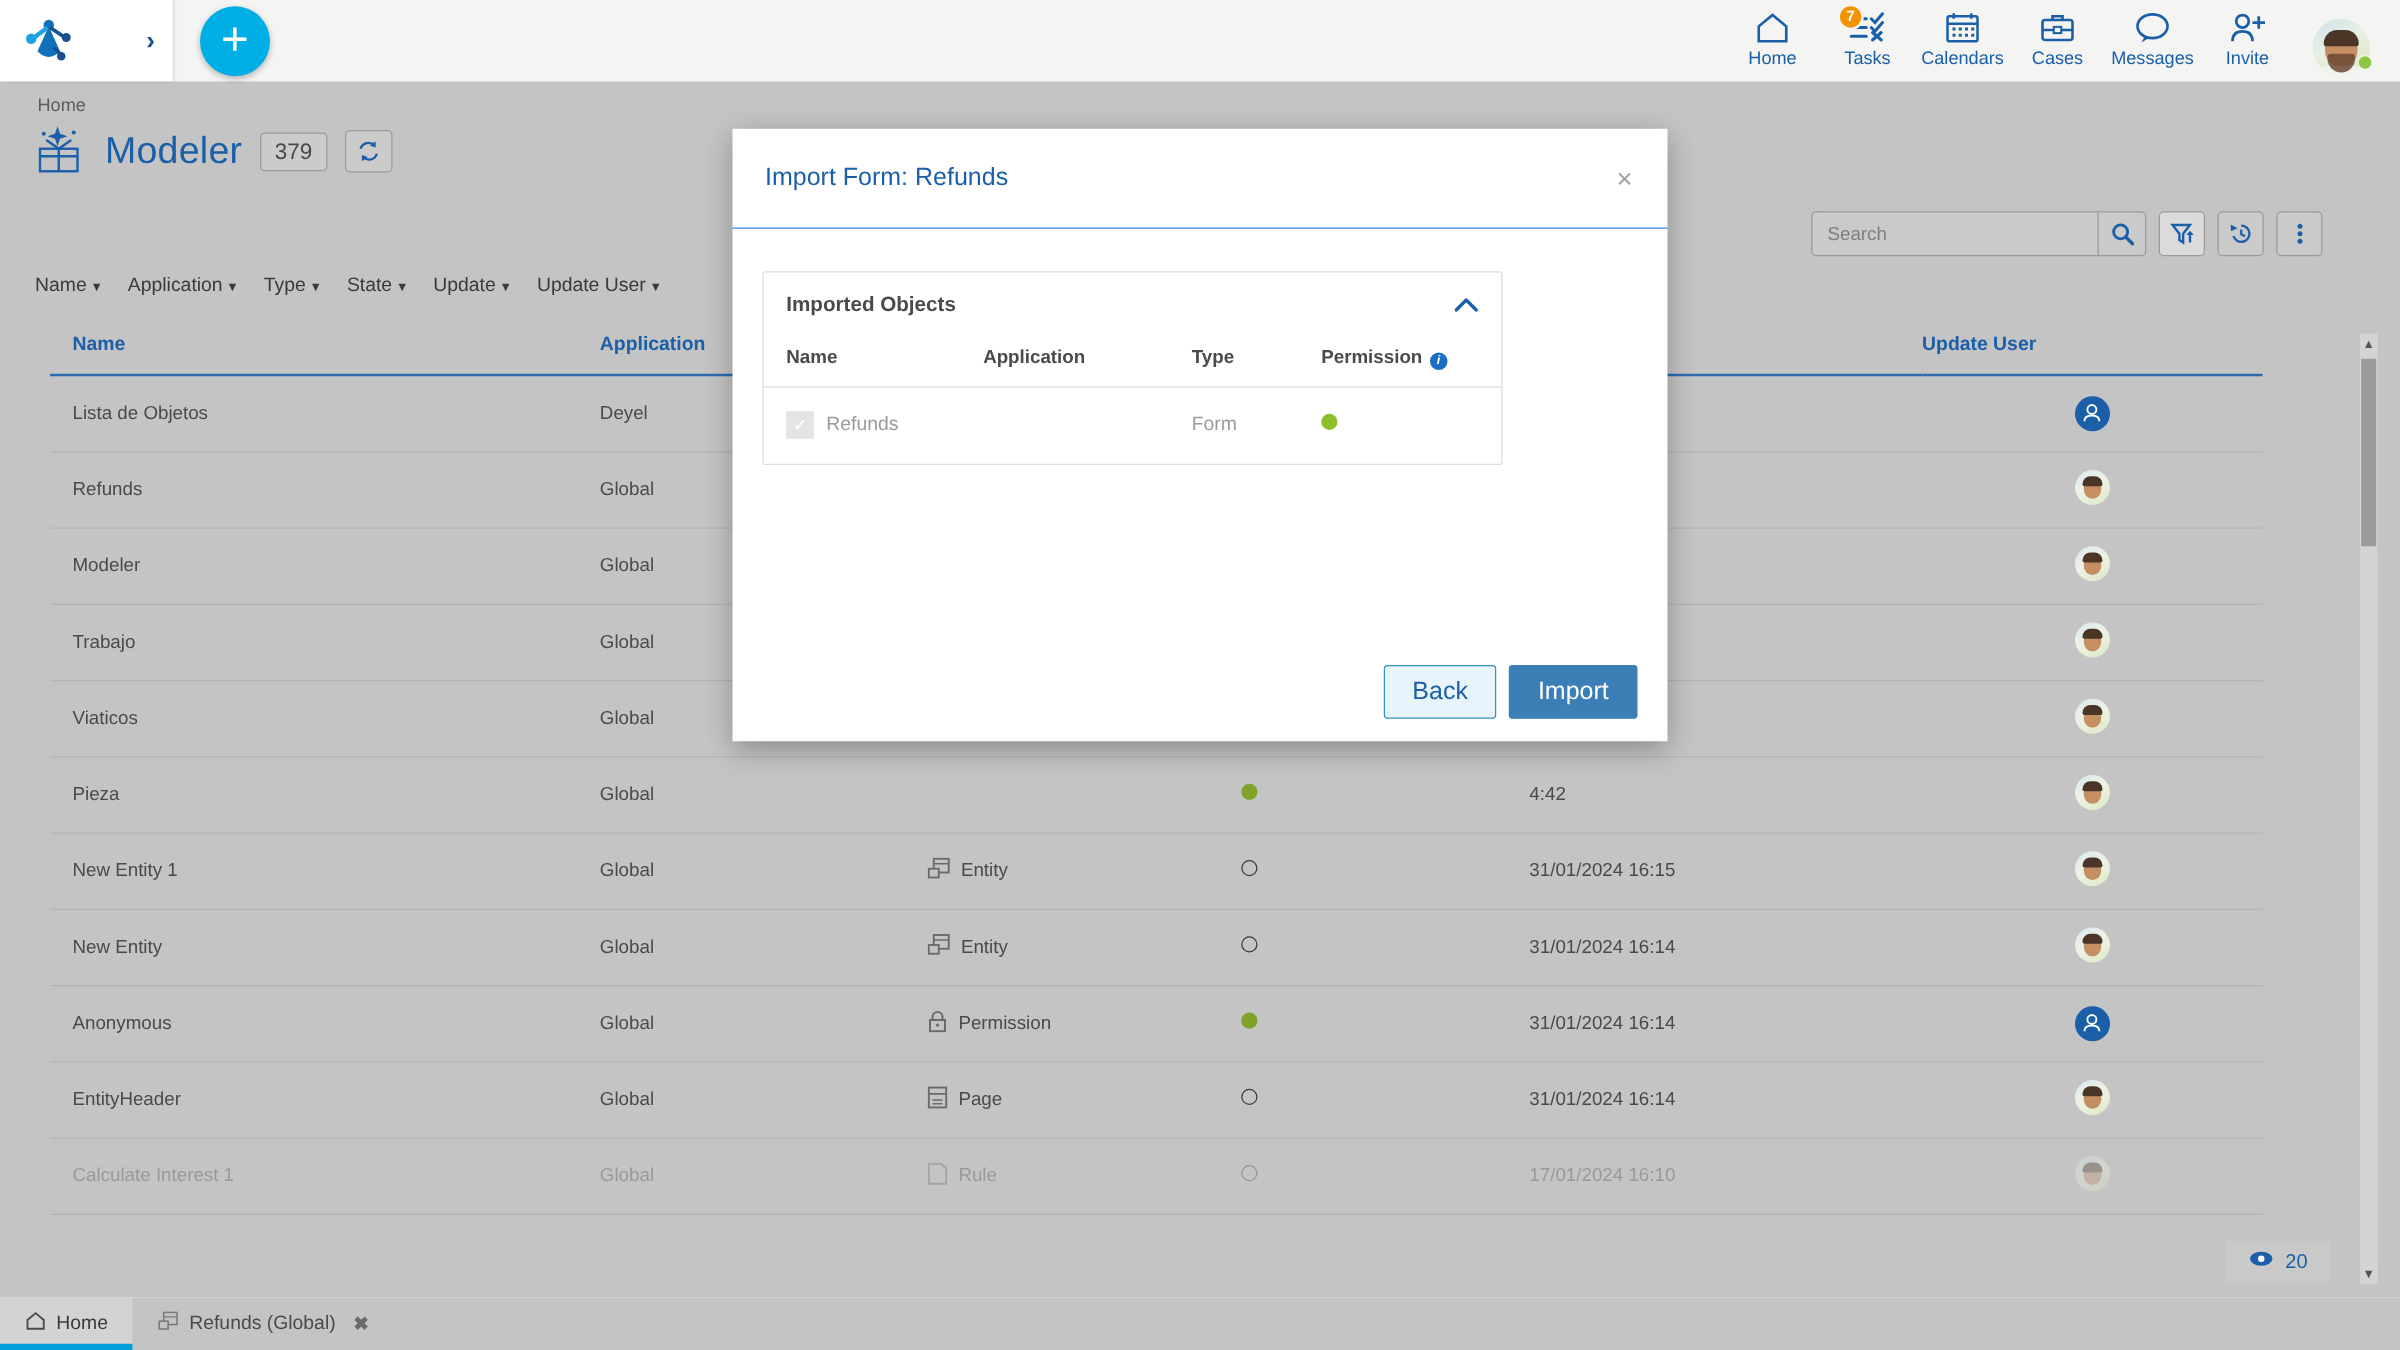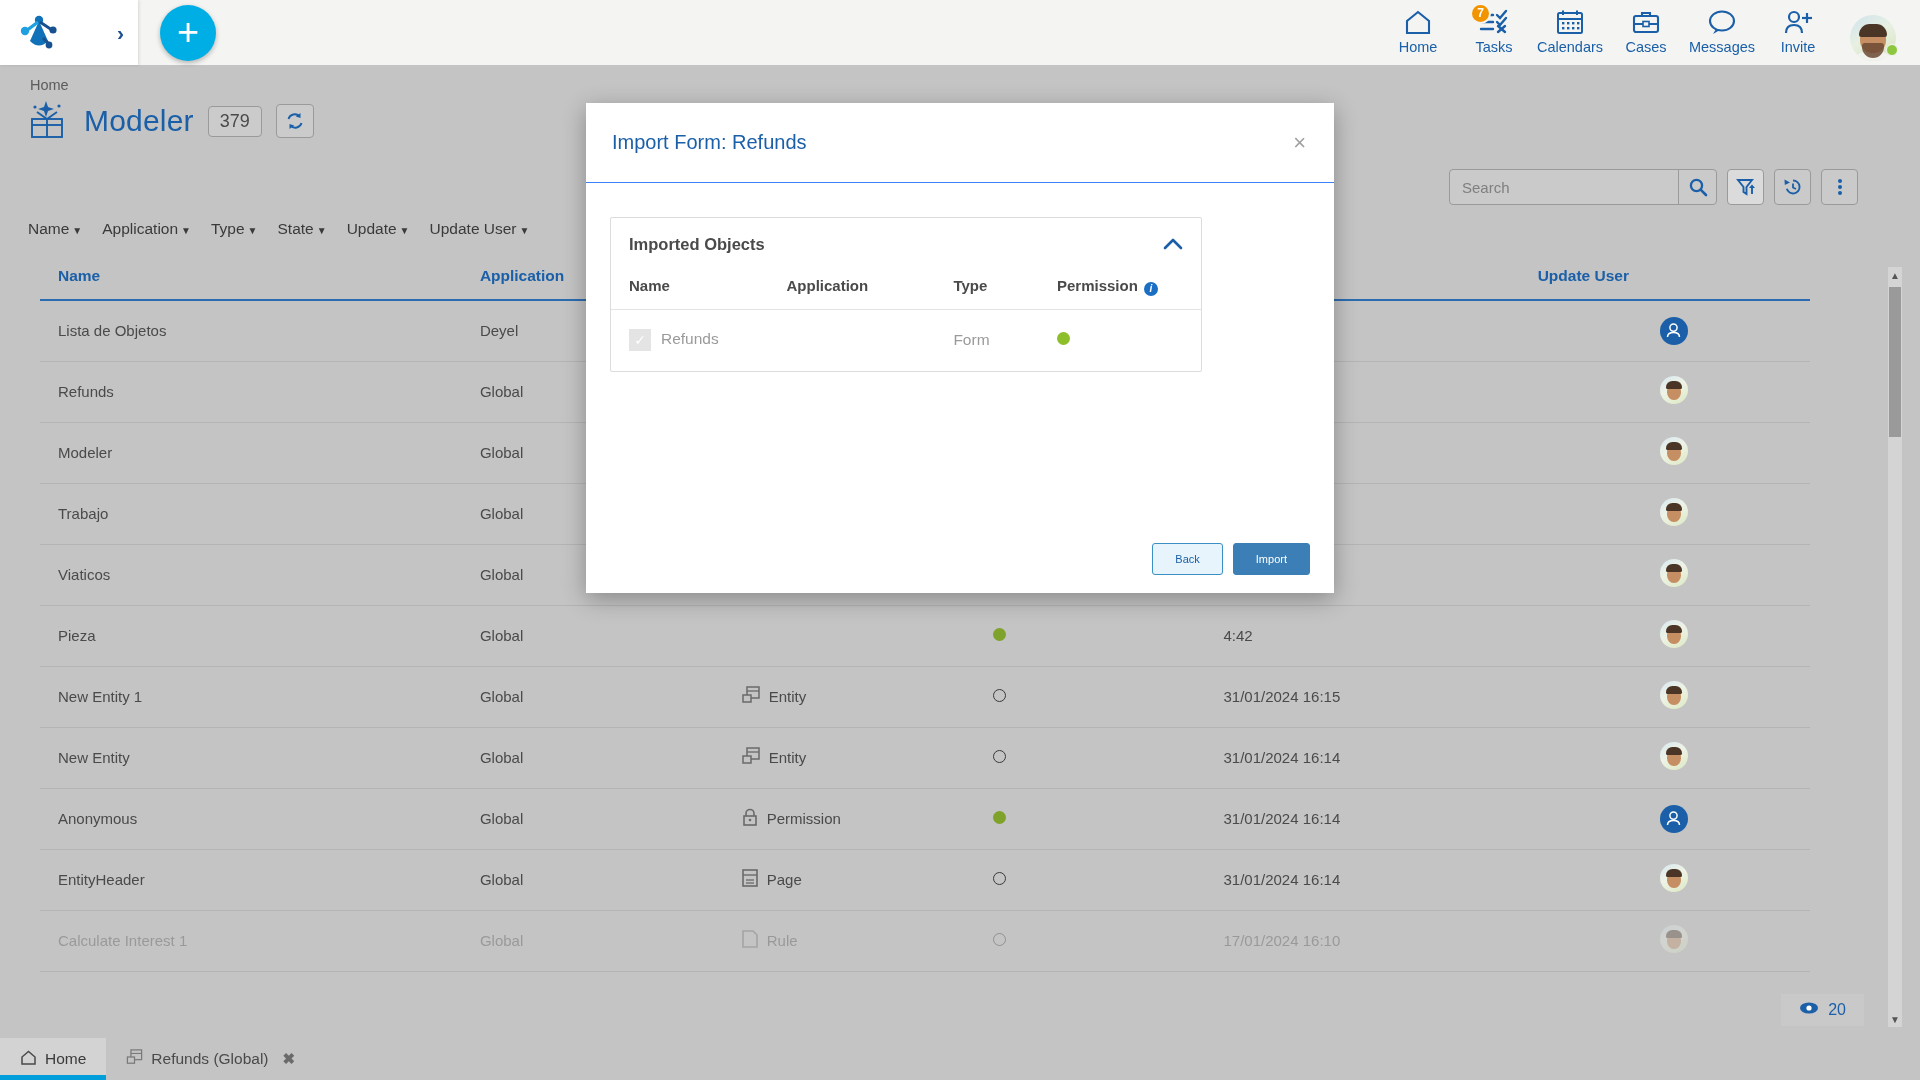--- a/index.html
+++ b/index.html
@@ -255,21 +255,21 @@
     width: 22px; height: 22px; background: #e4e4e4; display: inline-flex;
     align-items: center; justify-content: center; color: #ffffff; font-size: 14px;
     vertical-align: middle; margin-right: 10px;
   }
   .pdot { width: 13px; height: 13px; border-radius: 50%; background: #8cbf2a; display: inline-block; }
   .filename { padding: 24px 0 0 2px; font-size: 14.5px; color: #9a9a9a; }
   .modal-foot {
     position: absolute; bottom: 18px; right: 24px; display: flex; gap: 10px;
   }
   .btn {
-    font-size: 11px; border-radius: 3px; padding: 9px 22px; cursor: pointer;
+    font-size: 20px; border-radius: 3px; padding: 9px 22px; cursor: pointer;
     font-family: "Liberation Sans", sans-serif;
     text-align: right;
   }
   .btn-back { background: #e8f4fb; border: 1px solid #3a8fc4; color: #1a5fa8; }
   .btn-import { background: #3c7fb6; border: 1px solid #3c7fb6; color: #ffffff; }
 </style>
 </head>
 <body>
 
 <div class="topnav">

